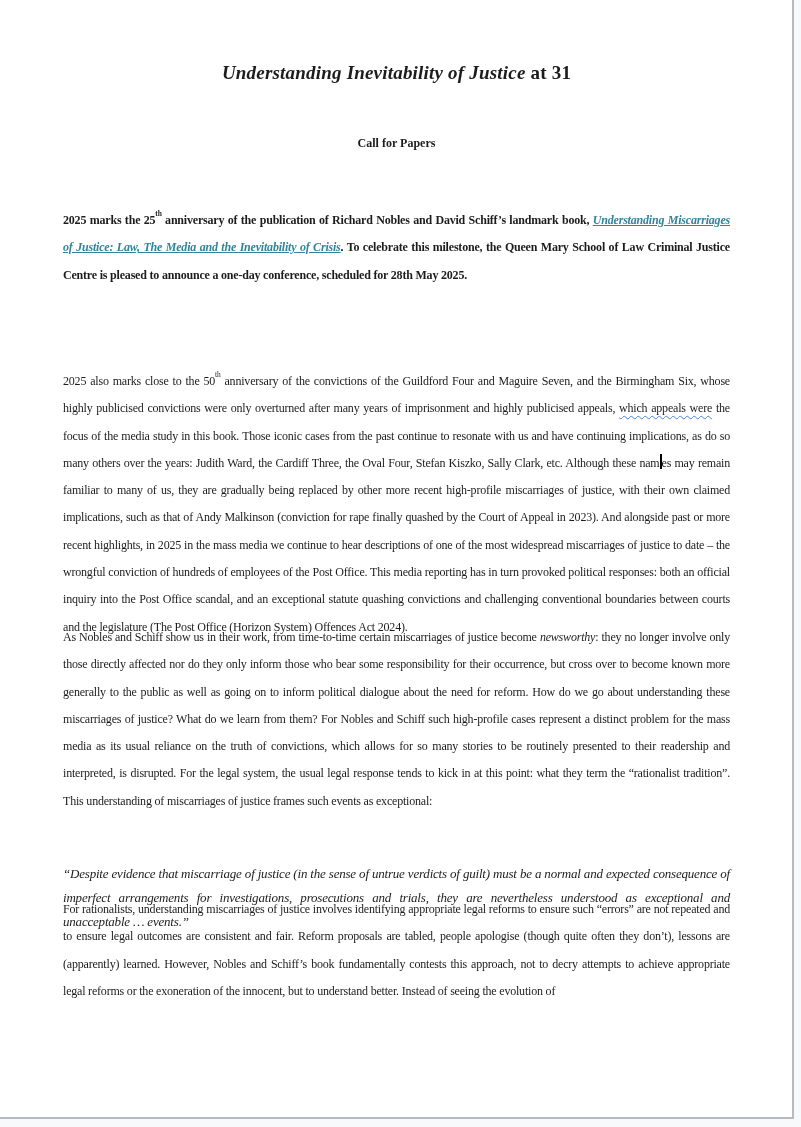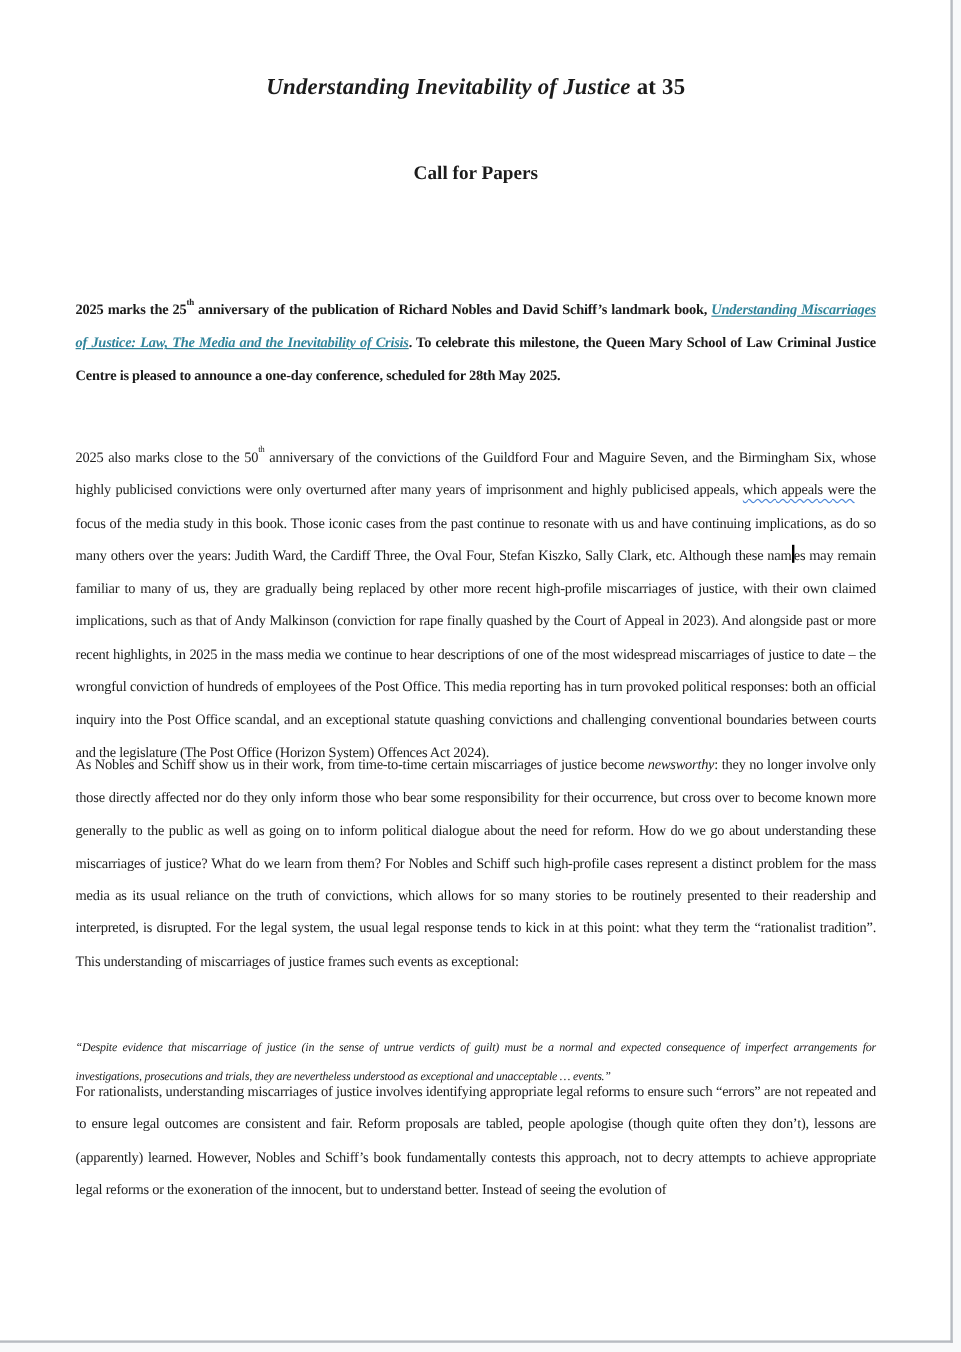--- a/index.html
+++ b/index.html
@@ -25,30 +25,30 @@
     top: 62px; text-align: center;
     font-size: 19px; font-weight: bold; letter-spacing: 0.2px;
   }
   .doc-title .it { font-style: italic; }
   .dateline {
     top: 108px; text-align: center;
     font-size: 12px; font-weight: bold;
   }
   .cfp {
     top: 136px; text-align: center;
-    font-size: 16px; font-weight: bold;
+    font-size: 12px; font-weight: bold;
   }
   .para {
     font-size: 12px; line-height: 27.3px;
     text-align: justify; letter-spacing: -0.2px;
   }
-  .p1 { top: 207px; font-weight: bold; margin-top: 38px; }
+  .p1 { top: 207px; font-weight: bold; }
   .p2 { top: 320px; margin-top: 48px; }
   .p3 { top: 624px; }
-  .pq { top: 862px; font-style: italic; font-size: 10px; line-height: 24px; }
+  .pq { top: 862px; font-style: italic; font-size: 13px; line-height: 24px; }
   .p4 { top: 896px; }
   sup.ord { font-size: 0.62em; position: relative; top: -0.45em; line-height: 0; }
   a.book-link {
     color: #31849B; font-weight: bold; font-style: italic;
     text-decoration: underline; cursor: pointer;
   }
   .grammar {
     text-decoration-line: underline;
     text-decoration-style: wavy;
     text-decoration-color: #4a86d8;
@@ -59,21 +59,21 @@
     display: inline-block; width: 2px; height: 15px;
     background: #000; vertical-align: -2px;
   }
   .em { font-style: italic; }
 </style>
 </head>
 <body>
 
 <div class="page">
 
-  <h1 class="block doc-title"><span class="it">Understanding Inevitability of Justice</span><span> at 35</span></h1>
+  <h1 class="block doc-title"><span class="it">Understanding Inevitability of Justice</span><span> at 31</span></h1>
 
 
   <div class="block cfp">Call for Papers</div>
 
   <p class="block para p1"><span>2025 marks the 25</span><sup class="ord">th</sup><span> anniversary of the publication of Richard Nobles and David Schiff’s landmark book, </span><a class="book-link">Understanding Miscarriages of Justice: Law, The Media and the Inevitability of Crisis</a><span>. To celebrate this milestone, the Queen Mary School of Law Criminal Justice Centre is pleased to announce a one-day conference, scheduled for 28th May 2025.</span></p>
 
   <p class="block para p2"><span>2025 also marks close to the 50</span><sup class="ord">th</sup><span> anniversary of the convictions of the Guildford Four and Maguire Seven, and the Birmingham Six, whose highly publicised convictions were only overturned after many years of imprisonment and highly publicised appeals, </span><span class="grammar">which appeals were</span><span> the focus of the media study in this book. Those iconic cases from the past continue to resonate with us and have continuing implications, as do so many others over the years: Judith Ward, the Cardiff Three, the Oval Four, Stefan Kiszko, Sally Clark, etc. Although these nam</span><span class="caret"></span><span>es may remain familiar to many of us, they are gradually being replaced by other more recent high-profile miscarriages of justice, with their own claimed implications, such as that of Andy Malkinson (conviction for rape finally quashed by the Court of Appeal in 2023). And alongside past or more recent highlights, in 2025 in the mass media we continue to hear descriptions of one of the most widespread miscarriages of justice to date – the wrongful conviction of hundreds of employees of the Post Office. This media reporting has in turn provoked political responses: both an official inquiry into the Post Office scandal, and an exceptional statute quashing convictions and challenging conventional boundaries between courts and the legislature (The Post Office (Horizon System) Offences Act 2024).</span></p>
 
   <p class="block para p3"><span>As Nobles and Schiff show us in their work, from time-to-time certain miscarriages of justice become </span><span class="em">newsworthy</span><span>: they no longer involve only those directly affected nor do they only inform those who bear some responsibility for their occurrence, but cross over to become known more generally to the public as well as going on to inform political dialogue about the need for reform. How do we go about understanding these miscarriages of justice? What do we learn from them? For Nobles and Schiff such high-profile cases represent a distinct problem for the mass media as its usual reliance on the truth of convictions, which allows for so many stories to be routinely presented to their readership and interpreted, is disrupted. For the legal system, the usual legal response tends to kick in at this point: what they term the “rationalist tradition”. This understanding of miscarriages of justice frames such events as exceptional:</span></p>
 

